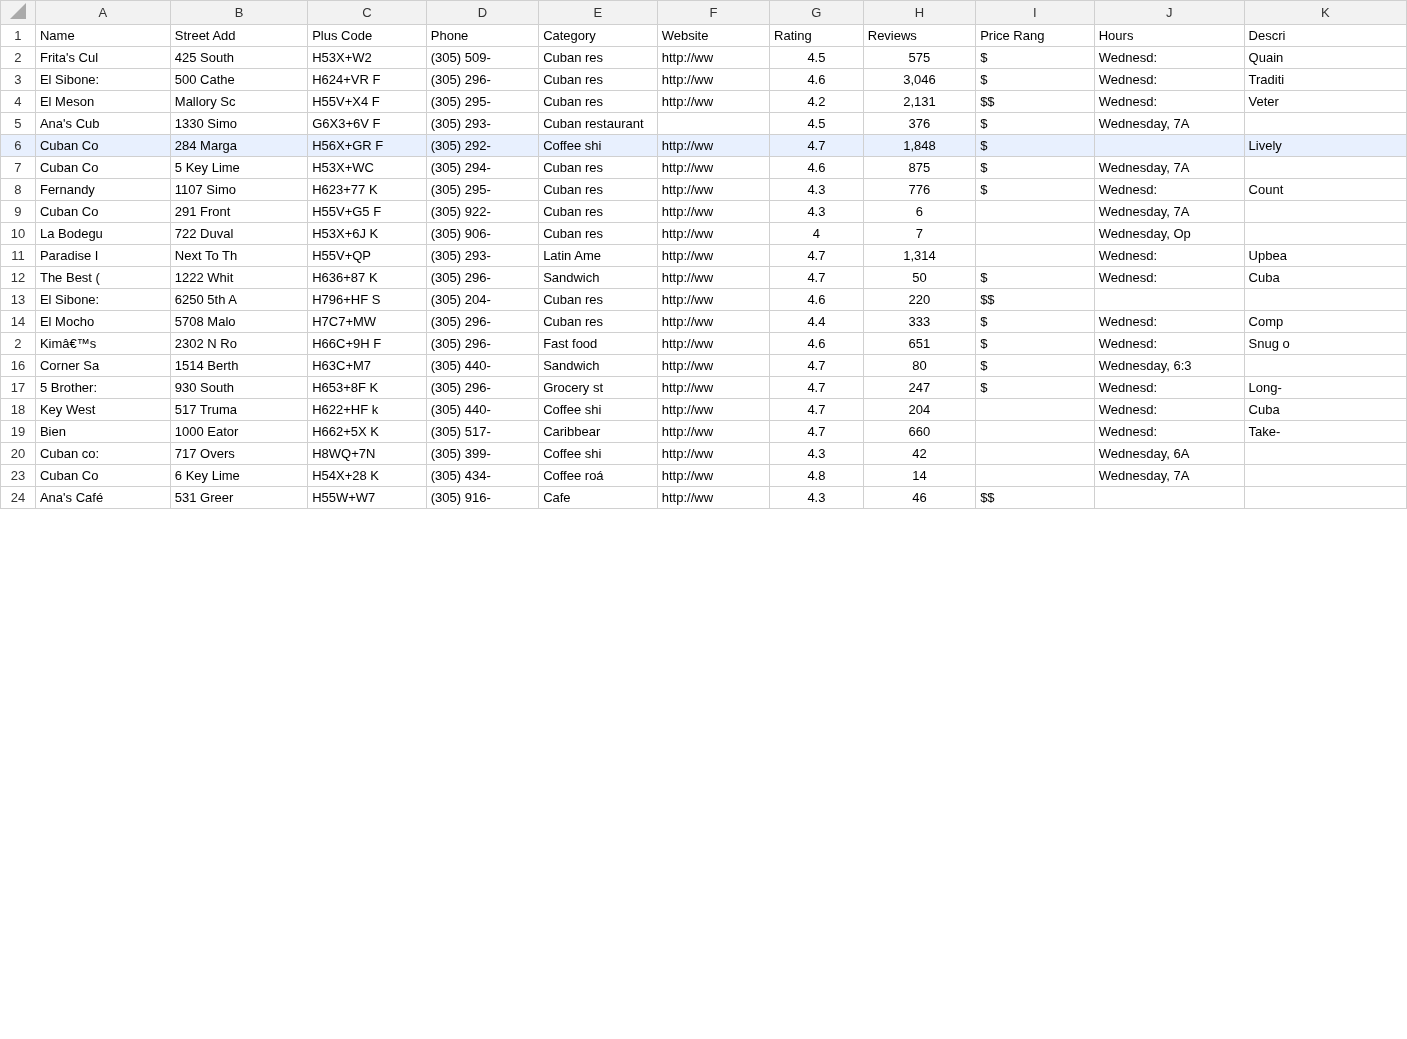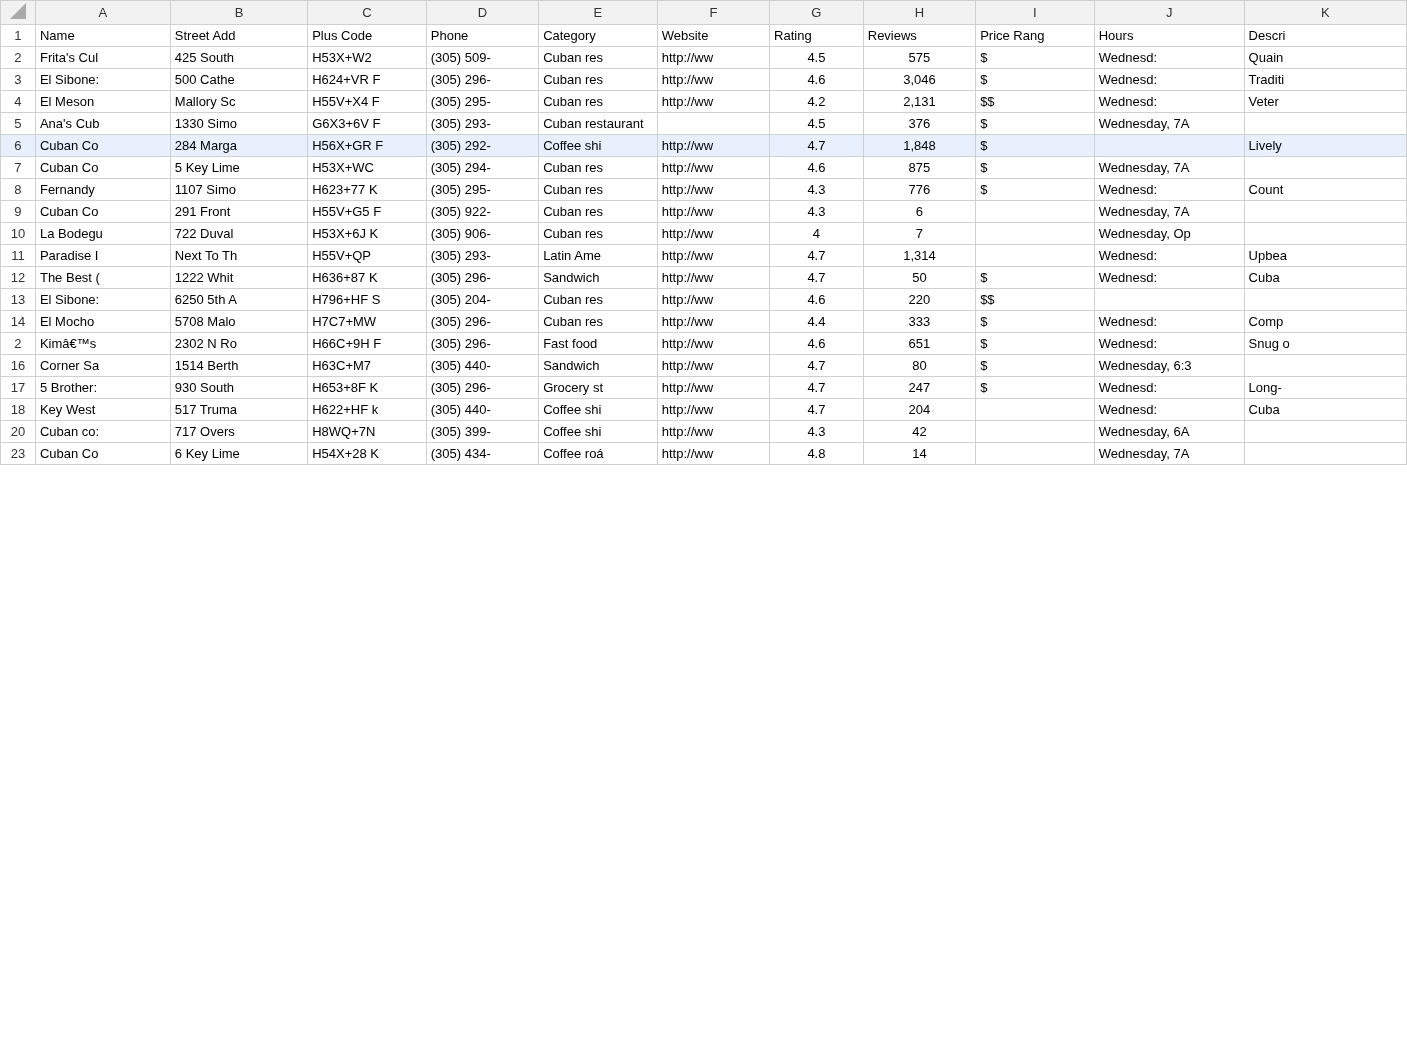--- a/index.html
+++ b/index.html
@@ -366,20 +366,34 @@
         <td>(305) 440-</td>
         <td>Coffee shi</td>
         <td>http://ww</td>
         <td class="num-cell">4.7</td>
         <td class="num-cell">204</td>
         <td></td>
         <td>Wednesd:</td>
         <td>Cuba</td>
       </tr>
       <tr class="data-row">
+        <td class="row-header">19</td>
+        <td>Bien</td>
+        <td>1000 Eator</td>
+        <td>H662+5X K</td>
+        <td>(305) 517-</td>
+        <td>Caribbear</td>
+        <td>http://ww</td>
+        <td class="num-cell">4.7</td>
+        <td class="num-cell">660</td>
+        <td></td>
+        <td>Wednesd:</td>
+        <td>Take-</td>
+      </tr>
+      <tr class="data-row">
         <td class="row-header">20</td>
         <td>Cuban co:</td>
         <td>717 Overs</td>
         <td>H8WQ+7N</td>
         <td>(305) 399-</td>
         <td>Coffee shi</td>
         <td>http://ww</td>
         <td class="num-cell">4.3</td>
         <td class="num-cell">42</td>
         <td></td>
@@ -393,14 +407,28 @@
         <td>H54X+28 K</td>
         <td>(305) 434-</td>
         <td>Coffee roá</td>
         <td>http://ww</td>
         <td class="num-cell">4.8</td>
         <td class="num-cell">14</td>
         <td></td>
         <td>Wednesday, 7A</td>
         <td></td>
       </tr>
+      <tr class="data-row">
+        <td class="row-header">24</td>
+        <td>Ana's Café</td>
+        <td>531 Greer</td>
+        <td>H55W+W7</td>
+        <td>(305) 916-</td>
+        <td>Cafe</td>
+        <td>http://ww</td>
+        <td class="num-cell">4.3</td>
+        <td class="num-cell">46</td>
+        <td>$$</td>
+        <td></td>
+        <td></td>
+      </tr>
     </tbody>
 </table>
 
 </body></html>

